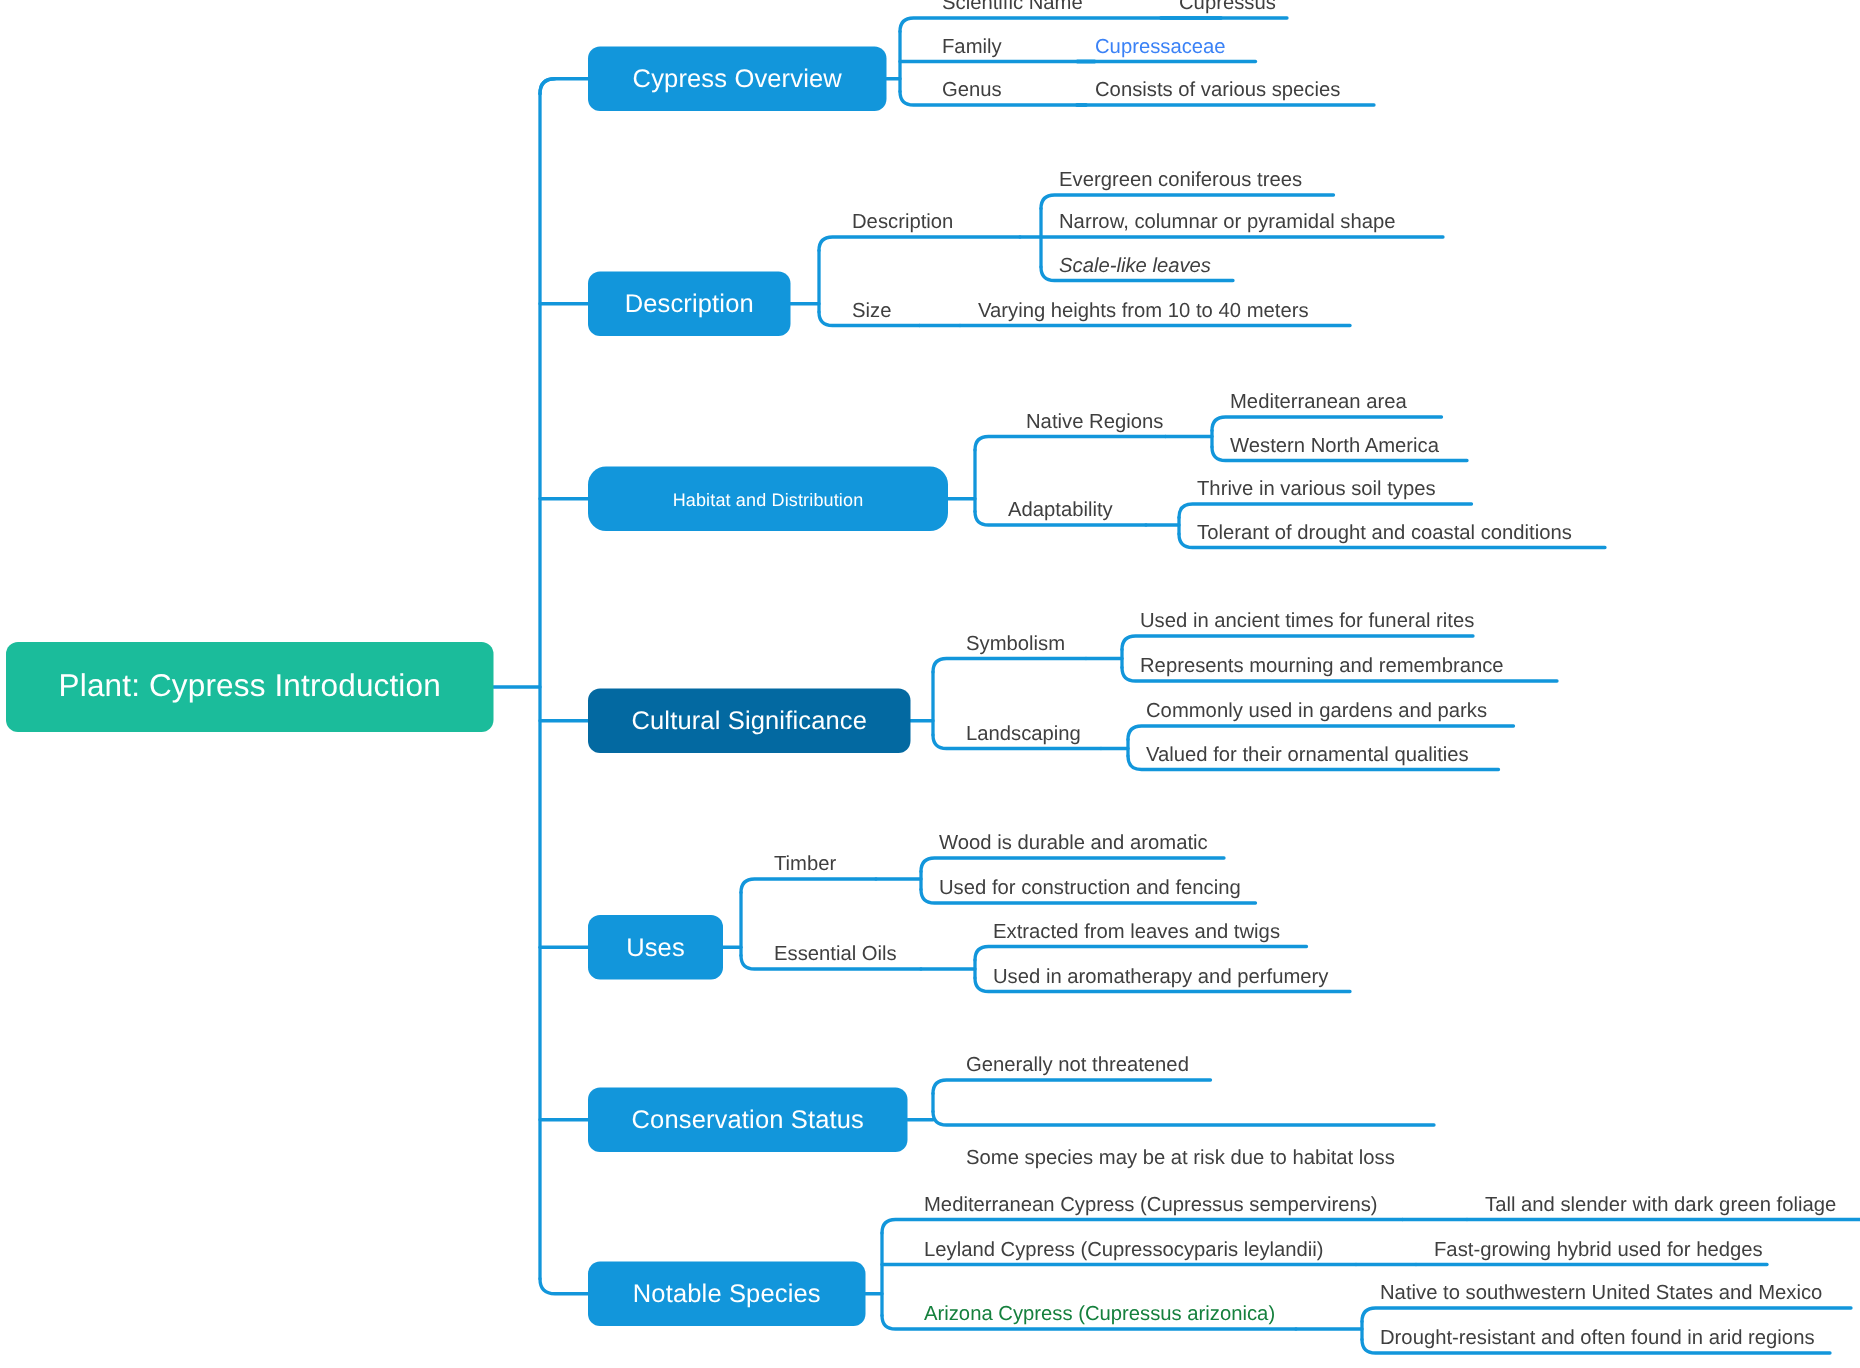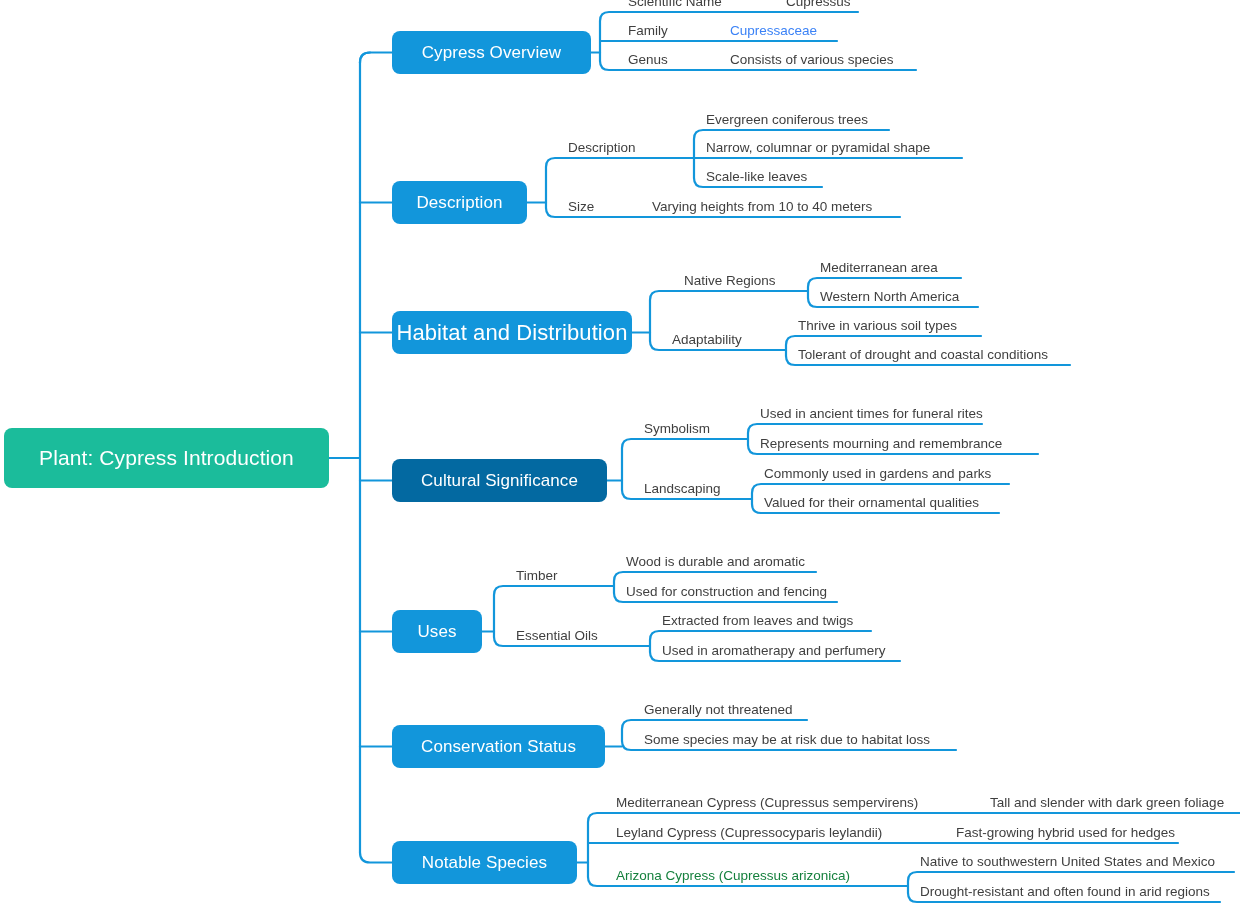--- a/index.html
+++ b/index.html
@@ -145,30 +145,30 @@
       </div>
       <div class="node textnode lvl2" style="left: 568px; top: 137px; width: 112px; height: 17px; color: rgb(63, 63, 63);">
         <span>Description</span>
       </div>
       <div class="node textnode lvl3" style="left: 706px; top: 109px; width: 183px; height: 17px; color: rgb(63, 63, 63);">
         <span>Evergreen coniferous trees</span>
       </div>
       <div class="node textnode lvl3" style="left: 706px; top: 137px; width: 256px; height: 17px; color: rgb(63, 63, 63);">
         <span>Narrow, columnar or pyramidal shape</span>
       </div>
-      <div class="node textnode lvl3" style="left: 706px; top: 166px; width: 116px; height: 17px; color: rgb(63, 63, 63);">
+      <div class="node textnode lvl3" style="left: 706px; top: 166px; width: 116px; height: 17px; color: rgb(63, 63, 63); font-style: italic;">
         <span>Scale-like leaves</span>
       </div>
       <div class="node textnode lvl2" style="left: 568px; top: 196px; width: 45px; height: 17px; color: rgb(63, 63, 63);">
         <span>Size</span>
       </div>
       <div class="node textnode lvl3" style="left: 652px; top: 196px; width: 248px; height: 17px; color: rgb(63, 63, 63);">
         <span>Varying heights from 10 to 40 meters</span>
       </div>
-      <div class="node boxnode branch" style="left: 392px; top: 311px; width: 240px; height: 43px; font-size: 22px; background: rgb(18, 150, 219);">
+      <div class="node boxnode branch" style="left: 392px; top: 311px; width: 240px; height: 43px; font-size: 12px; background: rgb(18, 150, 219); border-radius: 12px;">
         <span>Habitat and Distribution</span>
       </div>
       <div class="node textnode lvl2" style="left: 672px; top: 270px; width: 105px; height: 17px; color: rgb(63, 63, 63); margin-left: 12px;">
         <span>Native Regions</span>
       </div>
       <div class="node textnode lvl3" style="left: 820px; top: 257px; width: 141px; height: 17px; color: rgb(63, 63, 63);">
         <span>Mediterranean area</span>
       </div>
       <div class="node textnode lvl3" style="left: 820px; top: 286px; width: 158px; height: 17px; color: rgb(63, 63, 63);">
         <span>Western North America</span>
@@ -223,21 +223,21 @@
       </div>
       <div class="node textnode lvl3" style="left: 662px; top: 640px; width: 238px; height: 17px; color: rgb(63, 63, 63);">
         <span>Used in aromatherapy and perfumery</span>
       </div>
       <div class="node boxnode branch" style="left: 392px; top: 725px; width: 213px; height: 43px; font-size: 17px; background: rgb(18, 150, 219);">
         <span>Conservation Status</span>
       </div>
       <div class="node textnode lvl2" style="left: 644px; top: 699px; width: 163px; height: 17px; color: rgb(63, 63, 63);">
         <span>Generally not threatened</span>
       </div>
-      <div class="node textnode lvl2" style="left: 644px; top: 729px; width: 312px; height: 17px; color: rgb(63, 63, 63);">
+      <div class="node textnode lvl2" style="left: 644px; top: 761px; width: 312px; height: 17px; color: rgb(63, 63, 63);">
         <span>Some species may be at risk due to habitat loss</span>
       </div>
       <div class="node boxnode branch" style="left: 392px; top: 841px; width: 185px; height: 43px; font-size: 17px; background: rgb(18, 150, 219);">
         <span>Notable Species</span>
       </div>
       <div class="node textnode lvl2" style="left: 616px; top: 792px; width: 319px; height: 17px; color: rgb(63, 63, 63);">
         <span>Mediterranean Cypress (Cupressus sempervirens)</span>
       </div>
       <div class="node textnode lvl3" style="left: 990px; top: 792px; width: 252px; height: 17px; color: rgb(63, 63, 63);">
         <span>Tall and slender with dark green foliage</span>

